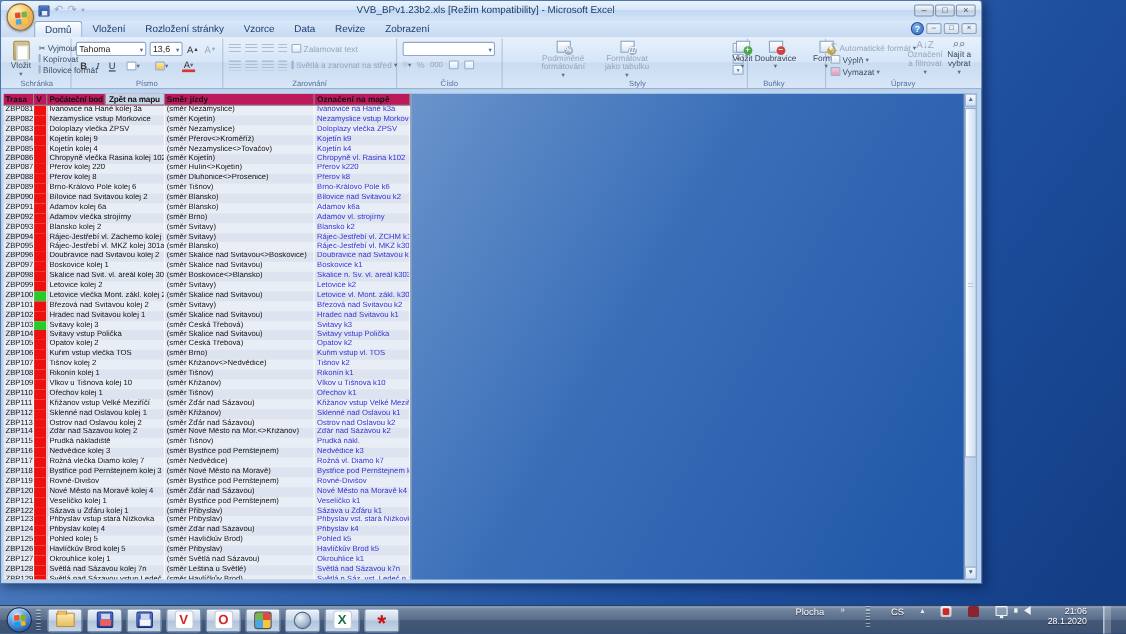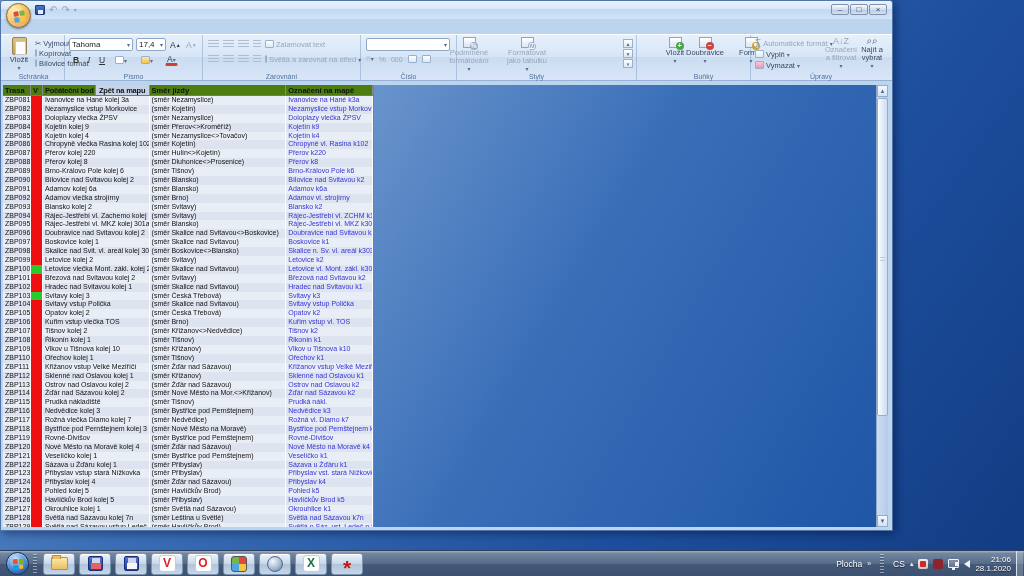--- a/index.html
+++ b/index.html
@@ -78,21 +78,21 @@
   .ga{width:10px;height:9px;border:1px solid #9ab0cc;background:linear-gradient(#fff,#dce7f3);
     font-size:5px;line-height:8px;text-align:center;color:#55central;color:#55central;color:#556c8a;}
 
   
   .sheetframe{position:absolute;left:2px;top:84px;right:4px;bottom:3px;overflow:hidden;}
   .sheetbg{position:absolute;inset:0;
     background:linear-gradient(120deg,#a3bcdd 0%,#6e97cd 30%,#3a6fb8 60%,#1e55a5 100%);}
   .tbl{position:absolute;left:0;top:0;width:371px;height:100%;background:#e6eaf3;
     border-right:1px solid #6e82a0;overflow:hidden;}
   .thead{display:flex;height:11px;line-height:11px;font-size:7.5px;font-weight:bold;color:#111;
-    background:#4d7c0f;border-bottom:1px solid #777;white-space:nowrap;}
+    background:#be185d;border-bottom:1px solid #777;white-space:nowrap;}
   .thead div{border-right:1px solid #8a8a8a;padding-left:2px;overflow:hidden;}
   .h-trasa{width:28px}.h-v{width:12px;padding-left:1px}.h-bod{width:53px;letter-spacing:-.2px}
   .h-zpet{width:54px;background:#c6d3e7;text-align:center;padding-left:0 !important;letter-spacing:-.2px}
   .h-smer{width:137px}.h-oznac{width:87px}
   .rows{position:absolute;left:0;top:11px;right:0;bottom:0;overflow:hidden;}
   .trow{display:flex;height:8.9px;line-height:8.8px;font-size:7px;white-space:nowrap;color:#111;}
   .trow.even{background:#e9edf5;}
   .trow.odd{background:#dde3ef;}
   .trow div{overflow:hidden;border-right:1px solid #fbfcfe;padding-left:2px;}
   .c-id{width:28px}.c-v{width:12px;padding-left:0 !important}
@@ -133,40 +133,41 @@
     background:linear-gradient(#4a70d8,#23409c);border:1px solid #1a2f78;}
   .icon-floppy::before{content:"";position:absolute;left:3px;top:1px;width:8px;height:5px;background:#cdd6ea;}
   .icon-floppy::after{content:"";position:absolute;left:2px;bottom:1px;width:10px;height:6px;background:#f4f6fb;}
   .icon-floppy.red::after{background:#e86060;}
   .icon-cube{width:16px;height:16px;border-radius:3px;border:1px solid #555;
     background:conic-gradient(#e2483d 0 25%,#f5c63f 25% 50%,#4ba6e2 50% 75%,#74b64b 75% 100%);}
   .icon-ball{width:16px;height:16px;border-radius:50%;border:1px solid #51central;border:1px solid #516b8a;
     background:radial-gradient(circle at 35% 30%,#f2f7fd,#9fb5cc 60%,#5d7795);}
   .splat{font-size:21px;font-weight:bold;color:#c81414;line-height:10px;margin-top:8px;}
 
-  .tray{margin-left:auto;height:100%;display:flex;align-items:center;gap:5px;padding-right:1px;color:#fff;}
+  .tray{margin-left:auto;height:100%;display:flex;align-items:flex-start;gap:15px;padding-right:14px;color:#fff;}
   .traytxt{font-size:8.5px;color:#fff;text-shadow:0 1px 1px rgba(0,0,20,.6);white-space:nowrap;}
   .chev{font-size:7px;color:#e8eef6;}
   .trayico{width:10px;height:10px;border-radius:2px;flex:none;}
   .net{width:11px;height:9px;border:1px solid #eef3f9;border-radius:1px;position:relative;background:rgba(255,255,255,.2);}
   .net::after{content:"";position:absolute;left:3px;bottom:-3px;width:3px;height:2px;background:#eef3f9;}
   .spk{width:0;height:0;border-top:4px solid transparent;border-bottom:4px solid transparent;
     border-right:6px solid #eef3f9;position:relative;}
   .spk::before{content:"";position:absolute;left:-9px;top:-2px;width:3px;height:4px;background:#eef3f9;}
   .clock{font-size:8px;line-height:9px;text-align:right;text-shadow:0 1px 1px rgba(0,0,20,.6);}
   .showdesk{width:7px;height:100%;border-left:1px solid #d8e2ef;background:rgba(255,255,255,.22);flex:none;}
 </style>
 </head>
 <body>
 
 <div class="desktop">
 
   <div class="xlwin">
 
     <div class="titlebar">
+      <div class="title">VVB_BPv1.23b2.xls  [Režim kompatibility] - Microsoft Excel</div>
       <div class="qat">
         <span class="qsave"></span>
         <span class="qglyph">↶</span>
         <span class="qglyph">↷</span>
         <span class="qglyph" style="font-size:6px">▾</span>
       </div>
       <div class="winbtns">
         <span class="wb">–</span>
         <span class="wb">□</span>
         <span class="wb">×</span>
@@ -175,20 +176,37 @@
 
     <div class="orb">
       <span class="orbflower">
         <i style="background:#e24b38"></i>
           <i style="background:#74b64b"></i>
         <i style="background:#4ba6e2"></i>
           <i style="background:#f5c63f"></i>
       </span>
     </div>
 
+    <div class="tabrow">
+      <div class="tabs" id="tabs">
+          <span class="tab active">Domů</span>
+          <span class="tab">Vložení</span>
+          <span class="tab">Rozložení stránky</span>
+          <span class="tab">Vzorce</span>
+          <span class="tab">Data</span>
+          <span class="tab">Revize</span>
+          <span class="tab">Zobrazení</span>
+        </div>
+      <div class="wbctl">
+        <span class="help">?</span>
+        <span class="wbb">–</span>
+        <span class="wbb">□</span>
+        <span class="wbb">×</span>
+      </div>
+    </div>
 
     <div class="ribbon">
 
       <div class="grp" style="left:2px;width:62px">
         <div class="bigbtn" style="left:2px;width:28px">
           <span class="clip"></span>
           <span class="cap">Vložit</span>
             <span class="dd">▾</span>
         </div>
         <div class="srow" style="left:32px;top:3px">
@@ -205,21 +223,21 @@
         </div>
         <div class="glabel">Schránka</div>
       </div>
 
       <div class="grp" style="left:64px;width:138px">
         <div class="combo" style="position:absolute;left:4px;top:3px;width:64px">
           <span>Tahoma</span>
             <span class="dd">▾</span>
         </div>
         <div class="combo" style="position:absolute;left:71px;top:3px;width:30px">
-          <span>17,4</span>
+          <span>13,6</span>
             <span class="dd">▾</span>
         </div>
         <div class="fbtn" style="position:absolute;left:103px;top:4px">A<span style="font-size:5px">▲</span></div>
         <div class="fbtn" style="position:absolute;left:119px;top:4px;color:#99a7ba">A<span style="font-size:5px">▼</span></div>
         <div class="fbtn" style="position:absolute;left:5px;top:19px;font-weight:bold">B</div>
         <div class="fbtn" style="position:absolute;left:18px;top:19px;font-style:italic;font-family:'Liberation Serif',serif">I</div>
         <div class="fbtn" style="position:absolute;left:31px;top:19px;text-decoration:underline">U</div>
         <div class="fbtn" style="position:absolute;left:48px;top:19px">
             <span class="mini" style="background:#fff"></span>
             <span class="dd">▾</span>
@@ -265,21 +283,21 @@
         <div class="srow gray" style="left:5px;top:19px;gap:5px">
           <span style="font-size:8px">⌾<span class="dd">▾</span></span>
           <span style="font-size:8px">%</span>
           <span style="font-size:7px">000</span>
           <span class="mini"></span>
           <span class="mini"></span>
         </div>
         <div class="glabel">Číslo</div>
       </div>
 
-      <div class="grp" style="left:436px;width:200px">
+      <div class="grp" style="left:479px;width:200px">
         <div class="bigbtn gray" style="left:6px;width:52px">
           <span class="cellsico">
               <i style="background:#9db0c8">%</i>
             </span>
           <span class="cap">Podmíněné formátování</span>
             <span class="dd">▾</span>
         </div>
         <div class="bigbtn gray" style="left:64px;width:52px">
           <span class="cellsico">
               <i style="background:#9db0c8">◫</i>

